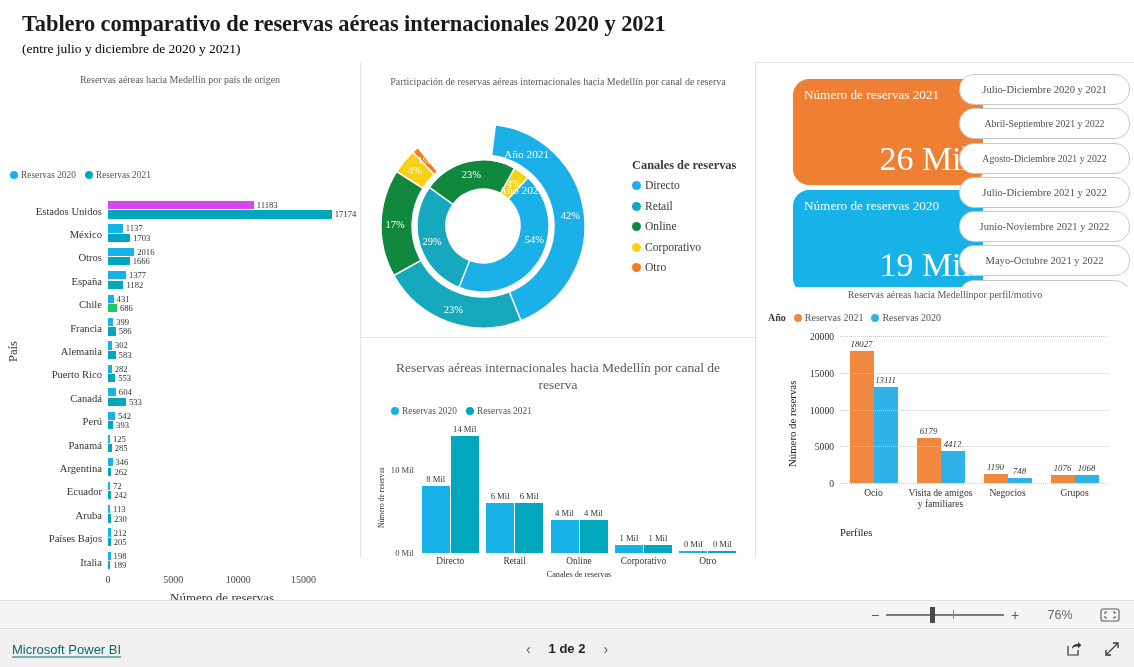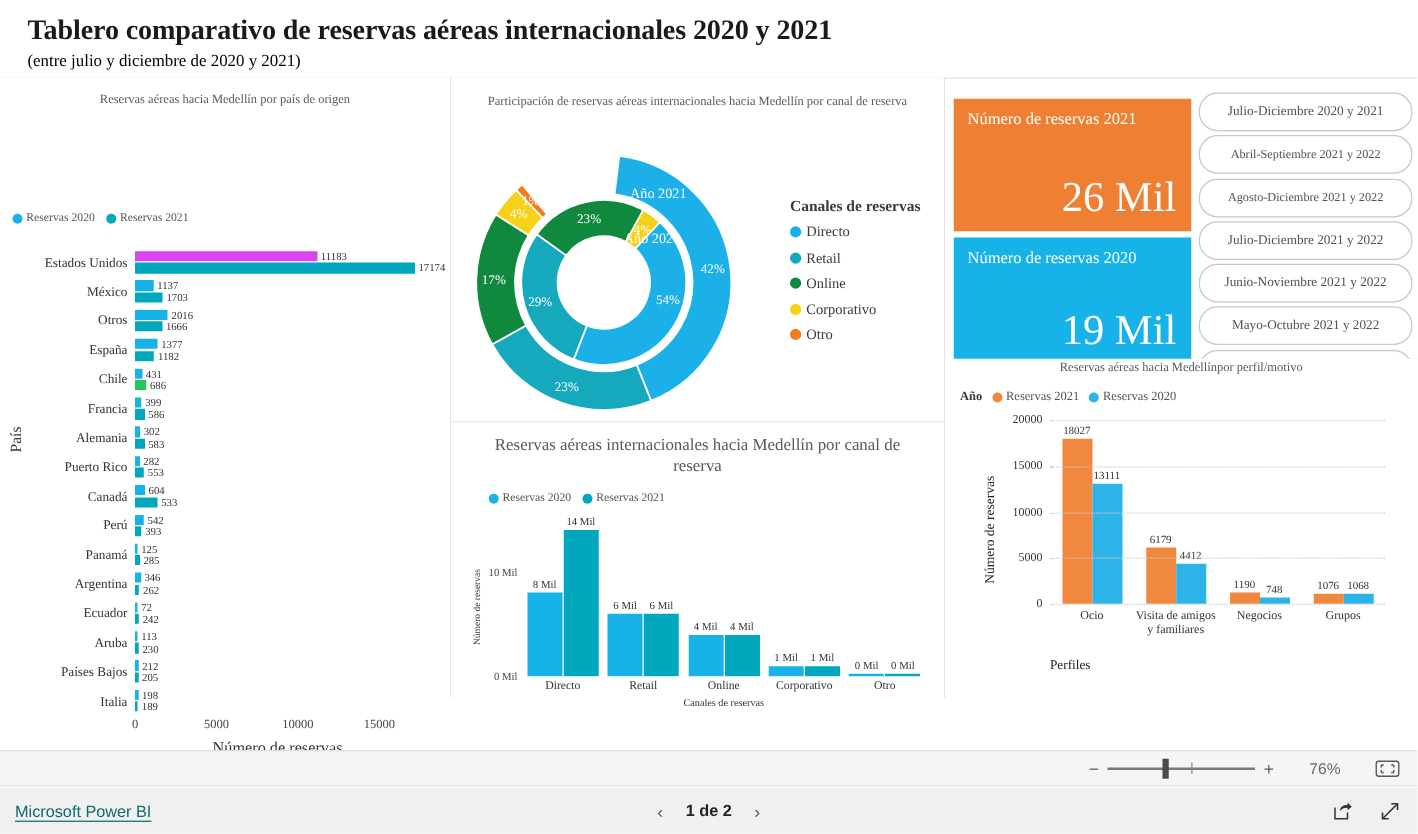--- a/index.html
+++ b/index.html
@@ -73,42 +73,42 @@
   .donut-wrap { position:absolute; left:12px; top:56px; width:248px; height:212px; }
   .donut-svg { display:block; }
   .donut-pct { font-size:10.5px; fill:#ffffff; font-family:"Liberation Serif", serif; }
   .ring-label { font-size:11.4px; fill:#ffffff; font-family:"Liberation Serif", serif; }
   .donut-legend { position:absolute; left:271px; top:96px; width:120px; }
   .donut-legend-title { font-size:12.4px; font-weight:bold; color:#3a3a3a; margin-bottom:6px; }
   .dl-item { display:flex; align-items:center; gap:4px; font-size:11.6px; color:#3a3a3a; margin-bottom:7.5px; }
   .dl-dot { width:9px; height:9px; border-radius:50%; flex:0 0 auto; }
 
   
-  #chart-channel { left:361px; top:338px; width:394px; height:220px;font-family:Liberation Serif, serif; }
+  #chart-channel { left:361px; top:350px; width:394px; height:220px;font-family:Liberation Serif, serif; }
   #chart-channel .panel-title { position:absolute; left:20px; top:10px; width:354px; }
   #chart-channel .legend { position:absolute; left:30px; top:56px; }
   .vb-plot { position:absolute; left:57px; top:78px; width:322px; height:125px; }
   .vb-ylabel {
     position:absolute; left:16px; top:178px; font-size:7.6px; color:#333;
     transform:rotate(-90deg); transform-origin:left top; white-space:nowrap;
   }
   .vb-ytick { position:absolute; right:calc(100% + 4px); font-size:8.6px; color:#444; transform:translateY(-50%); white-space:nowrap; }
   .vb-groups { position:absolute; left:0; bottom:0; width:100%; height:100%; display:flex; align-items:flex-end; }
   .vb-group { flex:1; display:flex; justify-content:center; align-items:flex-end; gap:1px; height:100%; position:relative; }
   .vb-bar { width:28px; position:relative; }
   .vb-bar span {
     position:absolute; bottom:100%; left:50%; transform:translateX(-50%);
     margin-bottom:2px; font-size:8.6px; color:#333; white-space:nowrap;
   }
   .vb-catlabels { position:absolute; left:57px; top:206px; width:322px; display:flex; }
   .vb-cat { flex:1; text-align:center; font-size:9.4px; color:#333; }
   .vb-xlabel { position:absolute; left:57px; top:220px; width:322px; text-align:center; font-size:8.2px; color:#333; }
 
   
-  .kpi { position:absolute; border-radius:0; color:#fff; }
+  .kpi { position:absolute; border-radius:16px; color:#fff;margin-left:30px; }
   #kpi-2021 { left:763px; top:79px; width:190px; height:106px; background:#ef8033; }
   #kpi-2020 { left:763px; top:190px; width:190px; height:104px; background:#17b3e8; }
   .kpi-title { position:absolute; left:11px; top:8px; font-size:13.2px; color:#fff; white-space:nowrap; }
   .kpi-value { position:absolute; left:0; right:12px; bottom:9px; text-align:right; font-size:34px; color:#fff; line-height:1; }
   #kpi-2020 .kpi-value { bottom:12px; }
 
   
   .filters { position:absolute; left:959px; top:74px; width:171px; }
   .filter-btn {
     height:31px; border:1px solid #c8c8c8; border-radius:15px; background:#fff;
@@ -124,21 +124,21 @@
   .pf-legend { position:absolute; left:12px; top:25px; display:flex; align-items:center; gap:8px; }
   .pf-legend-lbl { font-size:10px; color:#3a3a3a; font-weight:bold; }
   .pf-plot { position:absolute; left:84px; top:49px; width:268px; height:147px; }
   .pf-grid { position:absolute; left:0; right:0; height:1px; border-top:1px dotted #cccccc; }
   .pf-ytick { position:absolute; right:calc(100% + 6px); font-size:9.6px; color:#333; transform:translateY(-50%); white-space:nowrap; }
   .pf-ylabel {
     position:absolute; left:30px; top:180px; font-size:10.8px; color:#222;
     transform:rotate(-90deg); transform-origin:left top; white-space:nowrap;
   }
   .pf-groups { position:absolute; left:0; bottom:0; width:100%; height:100%; display:flex; align-items:flex-end; }
-  .pf-group { flex:1; display:flex; justify-content:center; align-items:flex-end; gap:0; height:100%; }
+  .pf-group { flex:1; display:flex; justify-content:center; align-items:flex-end; gap:0; height:100%;font-style:italic; }
   .pf-bar { width:24px; position:relative; }
   .pf-bar span {
     position:absolute; bottom:100%; left:50%; transform:translateX(-50%);
     margin-bottom:2px; font-size:8.8px; color:#333; white-space:nowrap;
   }
   .pf-catlabels { position:absolute; left:84px; top:200px; width:268px; display:flex; }
   .pf-cat { flex:1; text-align:center; font-size:9.6px; color:#333; line-height:1.15; }
   .pf-xlabel { position:absolute; left:84px; top:240px; width:268px; text-align:left; font-size:10.6px; color:#222; }
 
   

